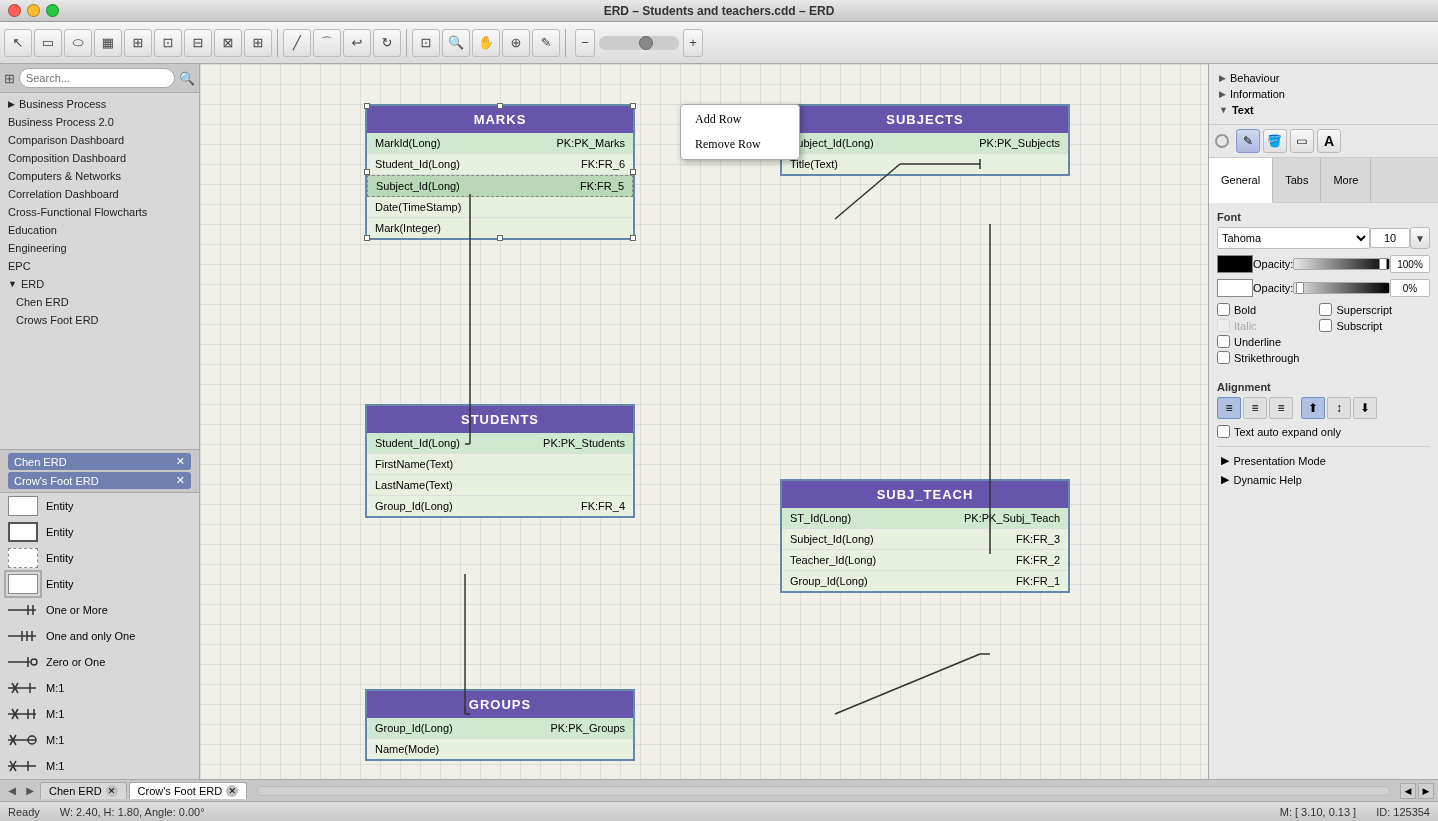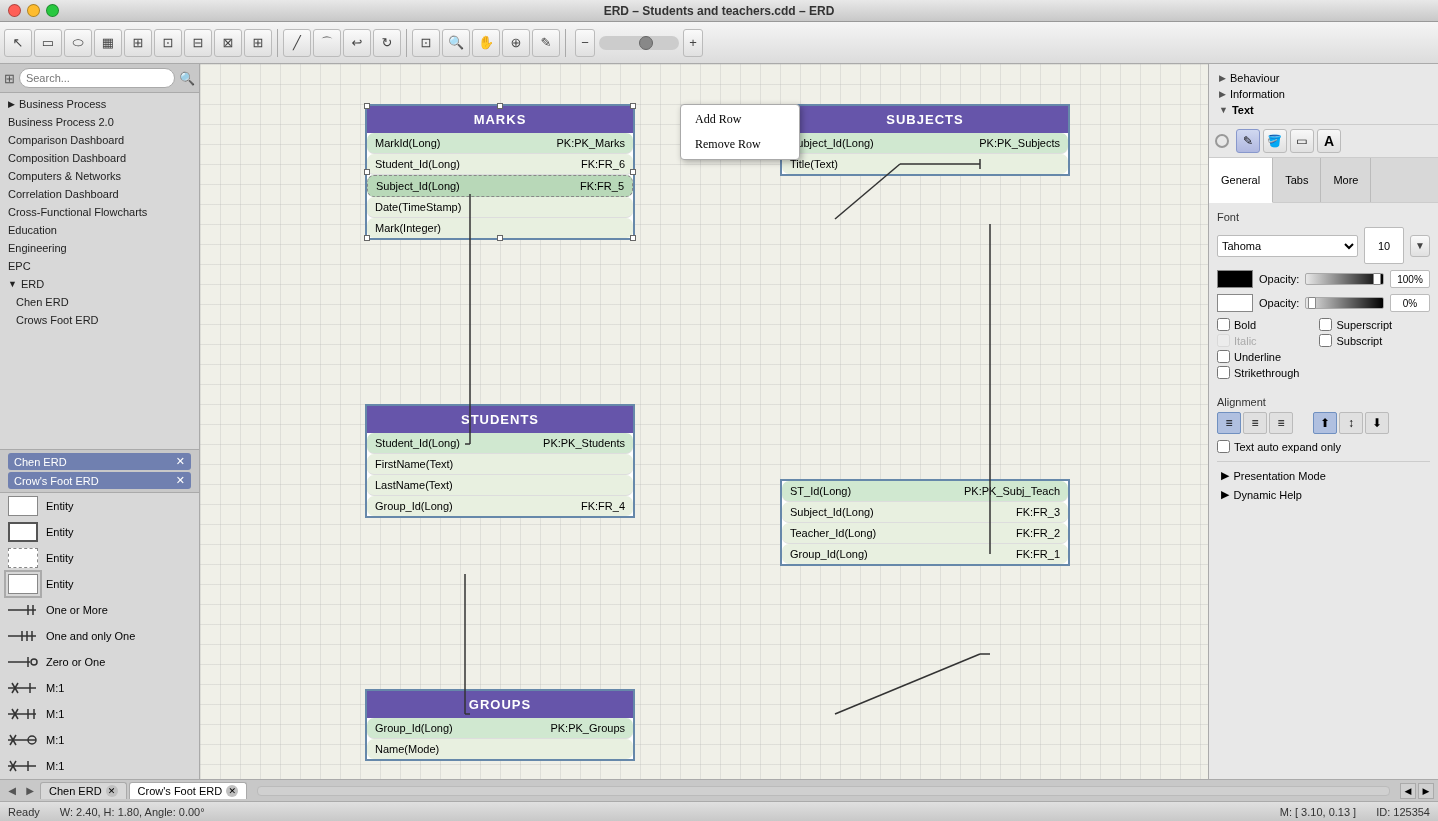--- a/index.html
+++ b/index.html
@@ -199,21 +199,20 @@
       padding: 6px;
       font-size: 13px;
       letter-spacing: 1px;
     }
     .erd-table-row {
       display: flex;
       justify-content: space-between;
       padding: 4px 8px;
       border-bottom: 1px solid #ddd;
       font-size: 11px;
-      border-radius: 7px;
     }
     .erd-table-row:last-child { border-bottom: none; }
     .erd-table-row.pk { background: #d0e8d0; }
     .erd-table-row.fk { background: #e8f0e0; }
     .erd-table-row.normal { background: #e8f0e0; }
 
     
     .selection-handle {
       width: 6px; height: 6px;
       background: white;
@@ -303,41 +302,40 @@
     }
 
     
     #panel-content {
       flex: 1;
       padding: 8px;
       overflow-y: auto;
     }
     .panel-section-label {
       font-size: 11px;
-      font-weight: normal;
+      font-weight: bold;
       margin-bottom: 4px;
       color: #333;
     }
     .panel-row {
       display: flex;
       align-items: center;
-      gap: 6px;
       margin-bottom: 6px;
     }
     .panel-font-select {
       flex: 1;
       height: 22px;
       border: 1px solid #bbb;
       border-radius: 2px;
       font-size: 11px;
       background: white;
     }
     .panel-font-size {
       width: 40px;
-      height: 37px;
+      height: 20px;
       border: 1px solid #bbb;
       border-radius: 2px;
       font-size: 11px;
       text-align: center;
       background: white;
     }
     .color-swatch {
       width: 36px; height: 18px;
       border: 1px solid #888;
       background: black;
@@ -748,20 +746,21 @@
         <span>LastName(Text)</span>
         <span></span>
       </div>
       <div class="erd-table-row fk">
         <span>Group_Id(Long)</span>
         <span>FK:FR_4</span>
       </div>
     </div>
 
     <div class="erd-table" style="left: 580px; top: 415px; min-width: 290px;">
+      <div class="erd-table-header">SUBJ_TEACH</div>
       <div class="erd-table-row pk">
         <span>ST_Id(Long)</span>
         <span>PK:PK_Subj_Teach</span>
       </div>
       <div class="erd-table-row fk">
         <span>Subject_Id(Long)</span>
         <span>FK:FR_3</span>
       </div>
       <div class="erd-table-row fk">
         <span>Teacher_Id(Long)</span>

